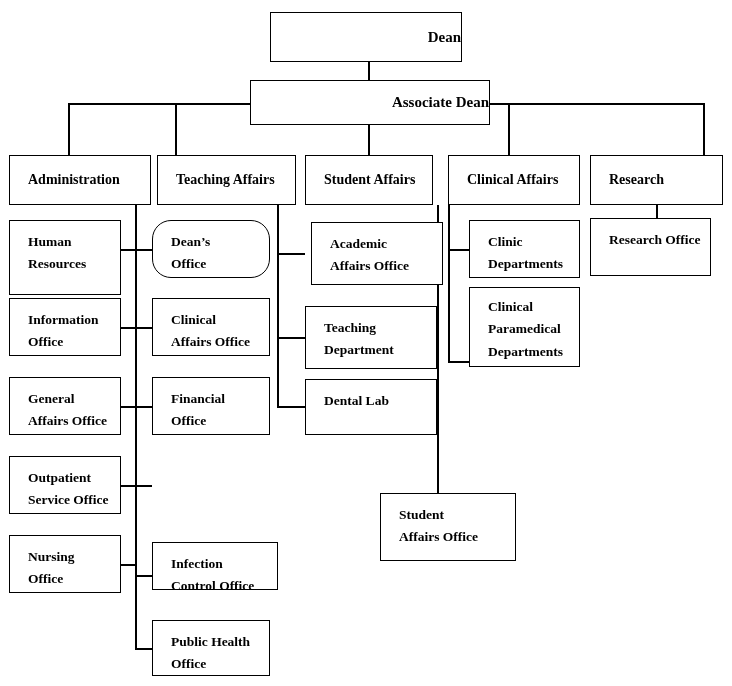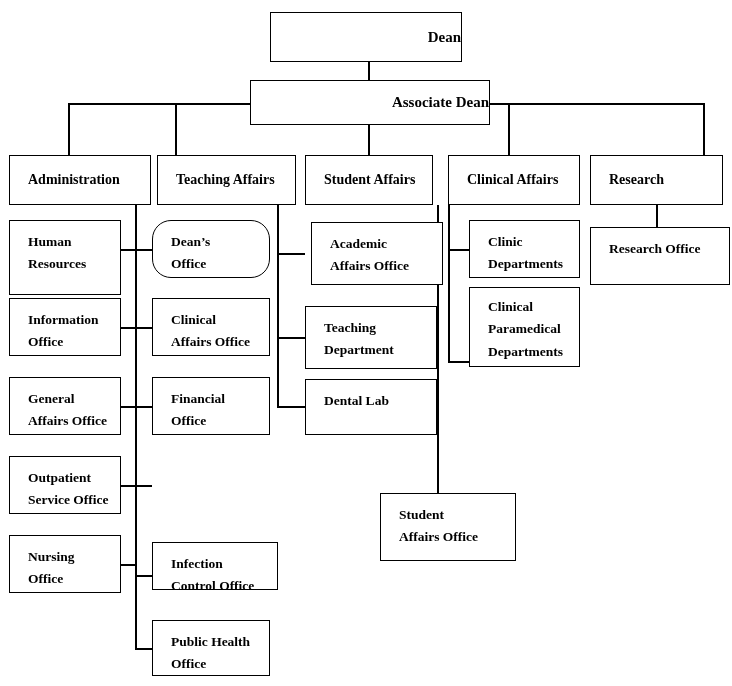--- a/index.html
+++ b/index.html
@@ -195,17 +195,17 @@
 Departments</span>
   </div>
   <div class="node left pad-top-sm" style="left:469px; top:287px; width:111px; height:80px;">
     <span class="label">Clinical
 Paramedical
 Departments</span>
   </div>
 
   <div class="conn v" style="left:656px; top:205px; height:22px;"></div>
 
-  <div class="node left" style="left:590px; top:227px; width:140px; height:58px;">
+  <div class="node left" style="left:590px; top:218px; width:121px; height:58px;">
     <span class="label">Research Office</span>
   </div>
 
 </div>
 
 </body></html>

